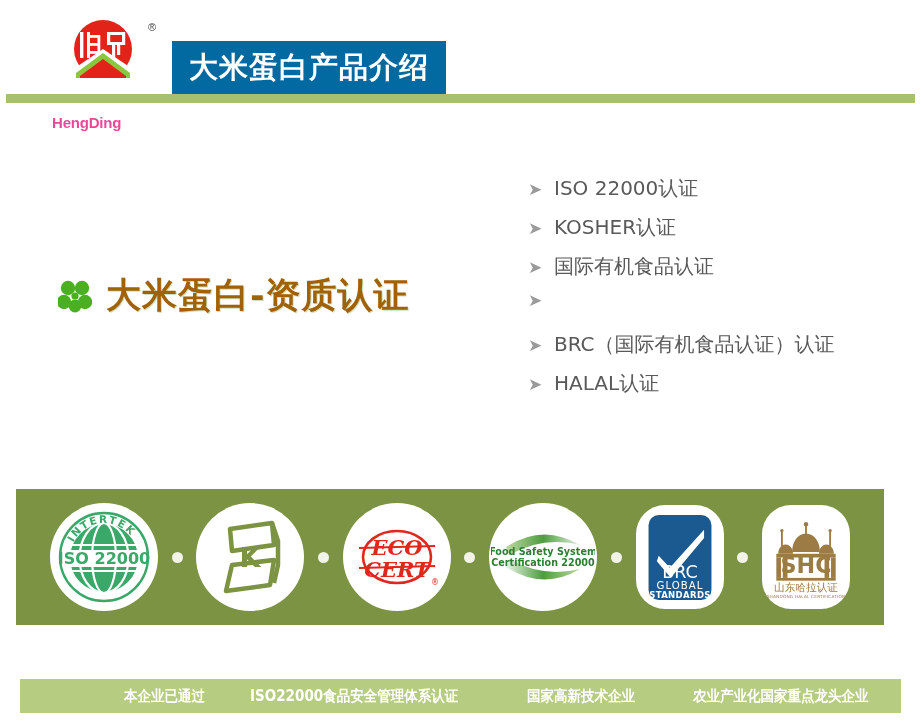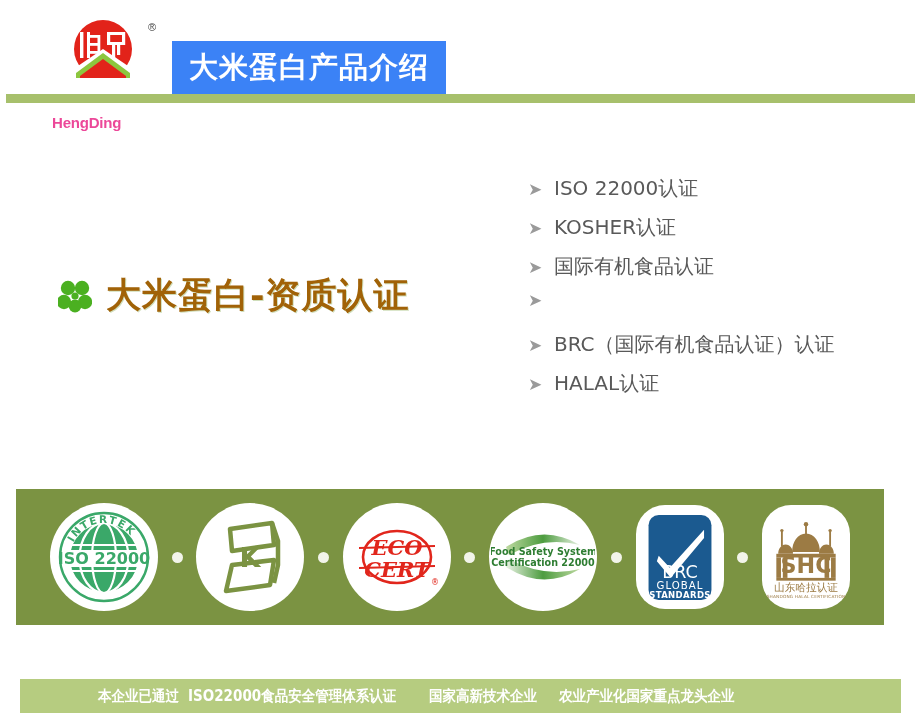--- a/index.html
+++ b/index.html
@@ -47,21 +47,21 @@
     font-weight: bold;
     color: #ec4899;
     letter-spacing: -0.2px;
     font-family: "Liberation Sans", sans-serif;
     margin-top: 36px;
   }
   #title-box {
     position: absolute;
     left: 172px; top: 41px;
     width: 274px; height: 53px;
-    background: #3b82f6;
+    background: #0369a1;
     display: flex;
     align-items: center;
     justify-content: center;
   }
   #title-text {
     color: #ffffff;
     font-size: 29px;
     font-weight: bold;
     letter-spacing: 1px;
     font-family: "DejaVu Sans", sans-serif;
@@ -169,22 +169,23 @@
     left: 20px; top: 679px;
     width: 881px; height: 34px;
     background: #b6cc80;
     display: flex;
     align-items: center;
   }
   #footer-inner {
     display: flex;
     align-items: center;
     width: 100%;
-    padding-left: 78px;
+    padding-left: 104px;
     box-sizing: border-box;
+    gap: 36px;
   }
   .footer-text {
     color: #ffffff;
     font-size: 15px;
     font-weight: bold;
     font-family: "DejaVu Sans", sans-serif;
     white-space: nowrap;
     transform: scaleX(0.9);
     transform-origin: left center;
   }

